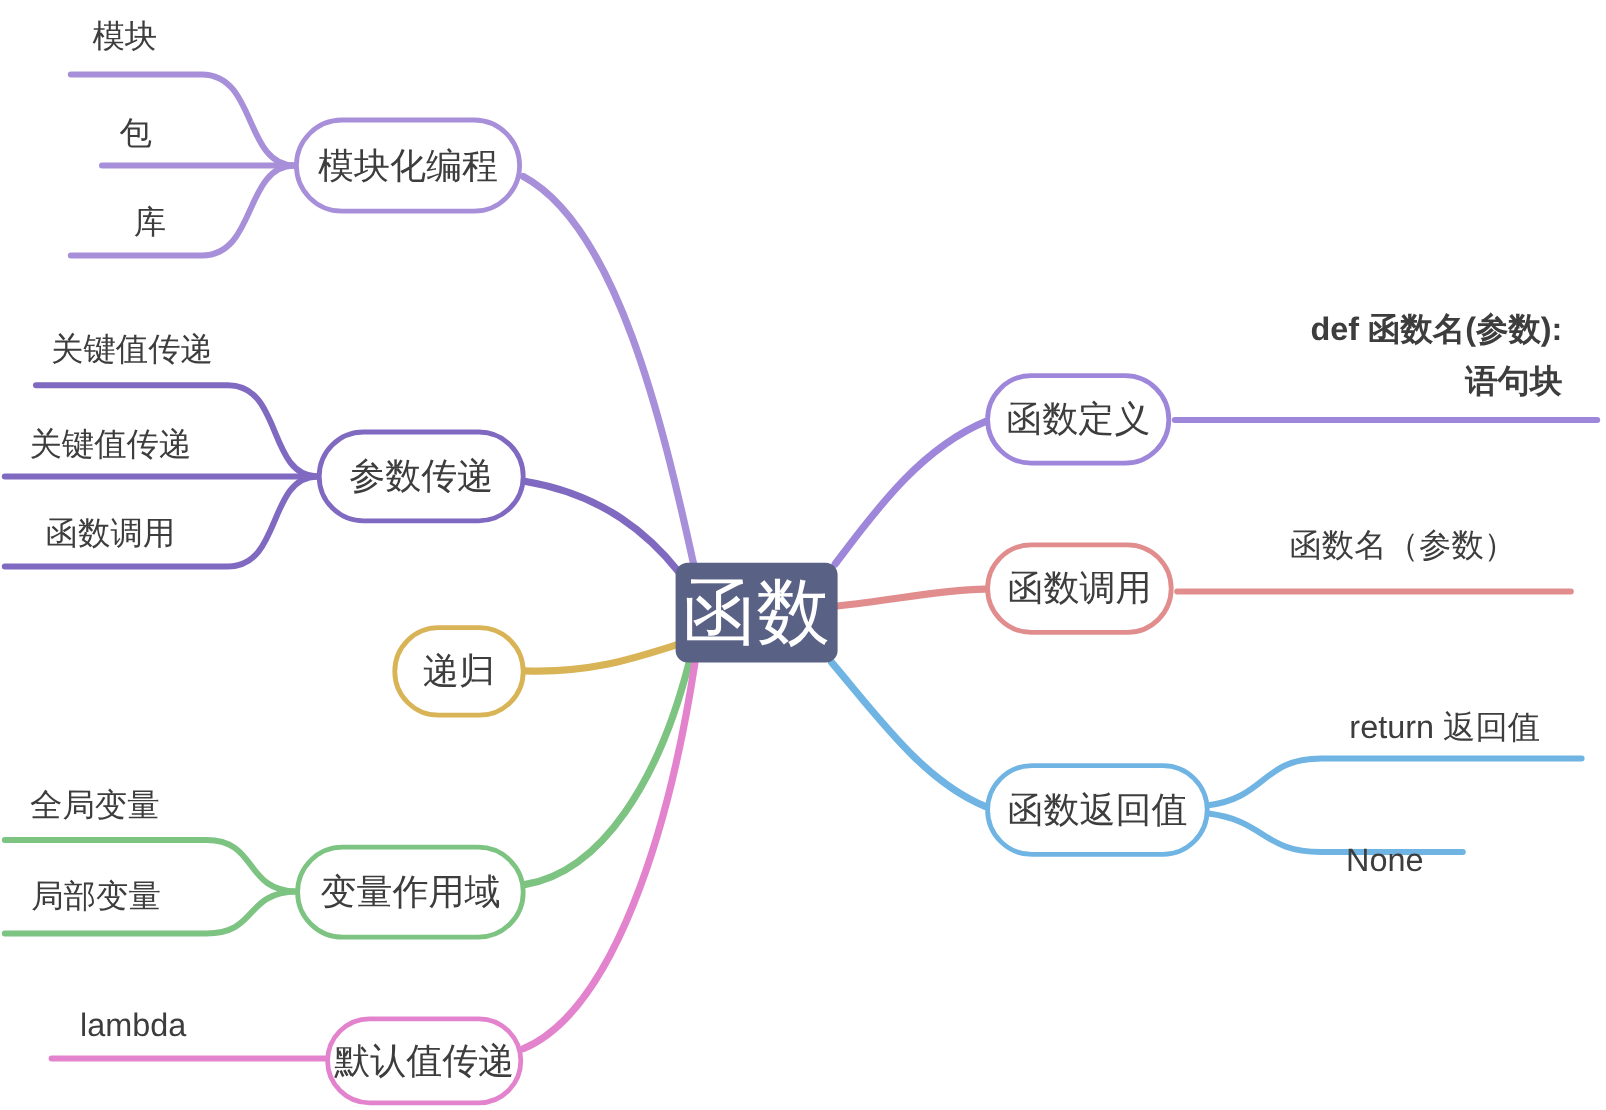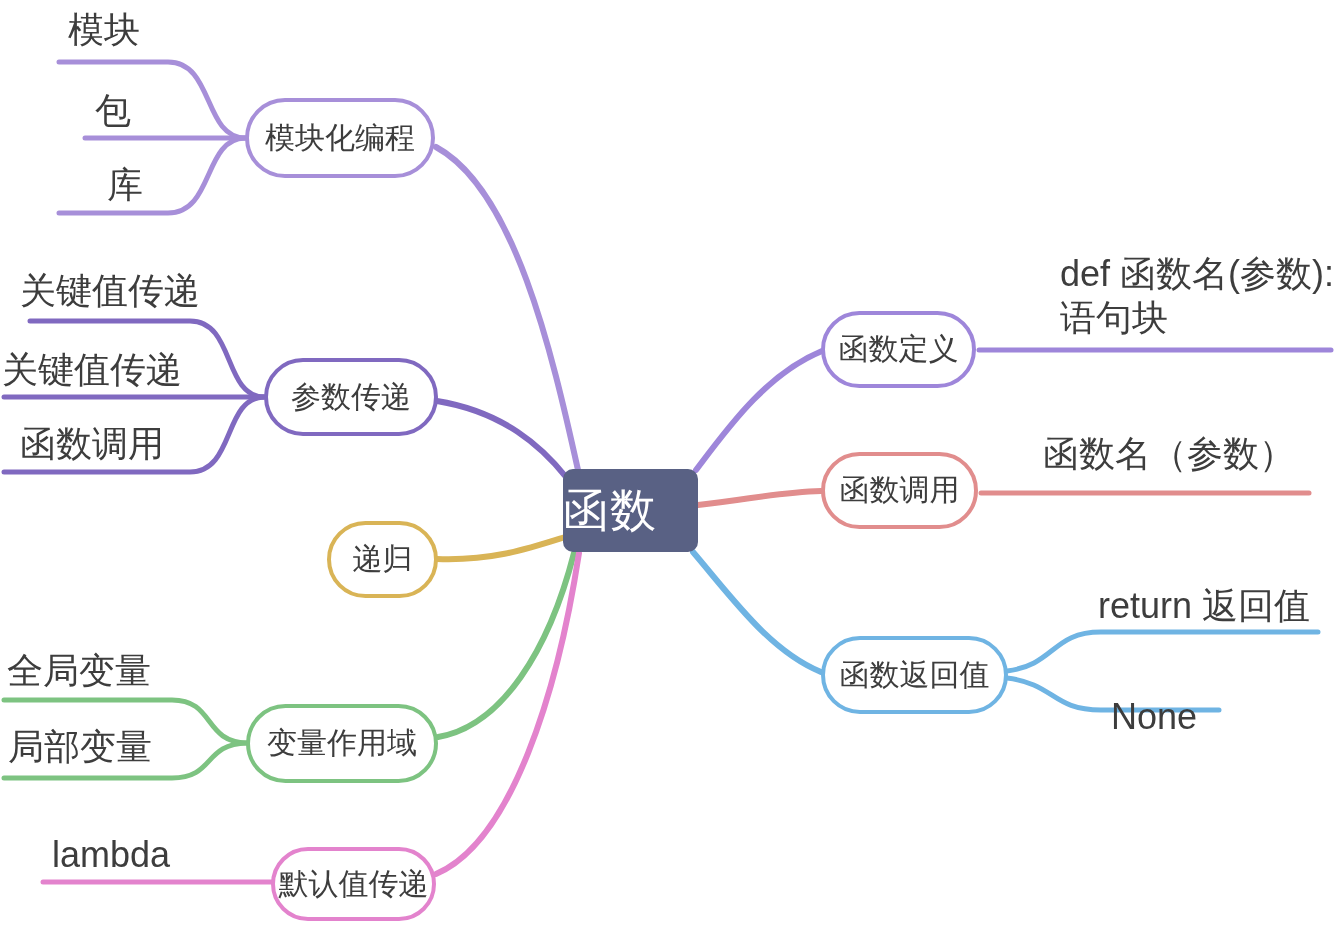--- a/index.html
+++ b/index.html
@@ -43,35 +43,35 @@
     z-index: 2;
   }
   .center-node {
     position: absolute;
     left: 563px; top: 469px;
     width: 135px; height: 83px;
     box-sizing: border-box;
     border-radius: 10px;
     display: flex;
     align-items: center;
-    justify-content: flex-start;
-    font-size: 46px;
+    justify-content: center;
+    font-size: 61px;
     color: #ffffff;
     letter-spacing: 1px;
     z-index: 3;
   }
   .leaf {
     position: absolute;
     transform: translate(-50%, -50%);
-    font-size: 36px;
+    font-size: 27px;
     color: #3d3d3d;
     white-space: nowrap;
     z-index: 2;
   }
-  .leaf-multiline { text-align: left; line-height: 44px; }
+  .leaf-multiline { text-align: right; line-height: 44px; font-weight: bold; }
 </style>
 </head>
 <body>
 
 <div class="canvas">
 
   <svg class="edge-layer" viewBox="0 0 1338 925">
 
     <path class="edge-child" d="M 59 62 H 168 C 214 62 203 137 245 138" style="stroke: rgb(167, 143, 217);"></path>
     <path class="edge-child" d="M 85 138 H 245" style="stroke: rgb(167, 143, 217);"></path>

